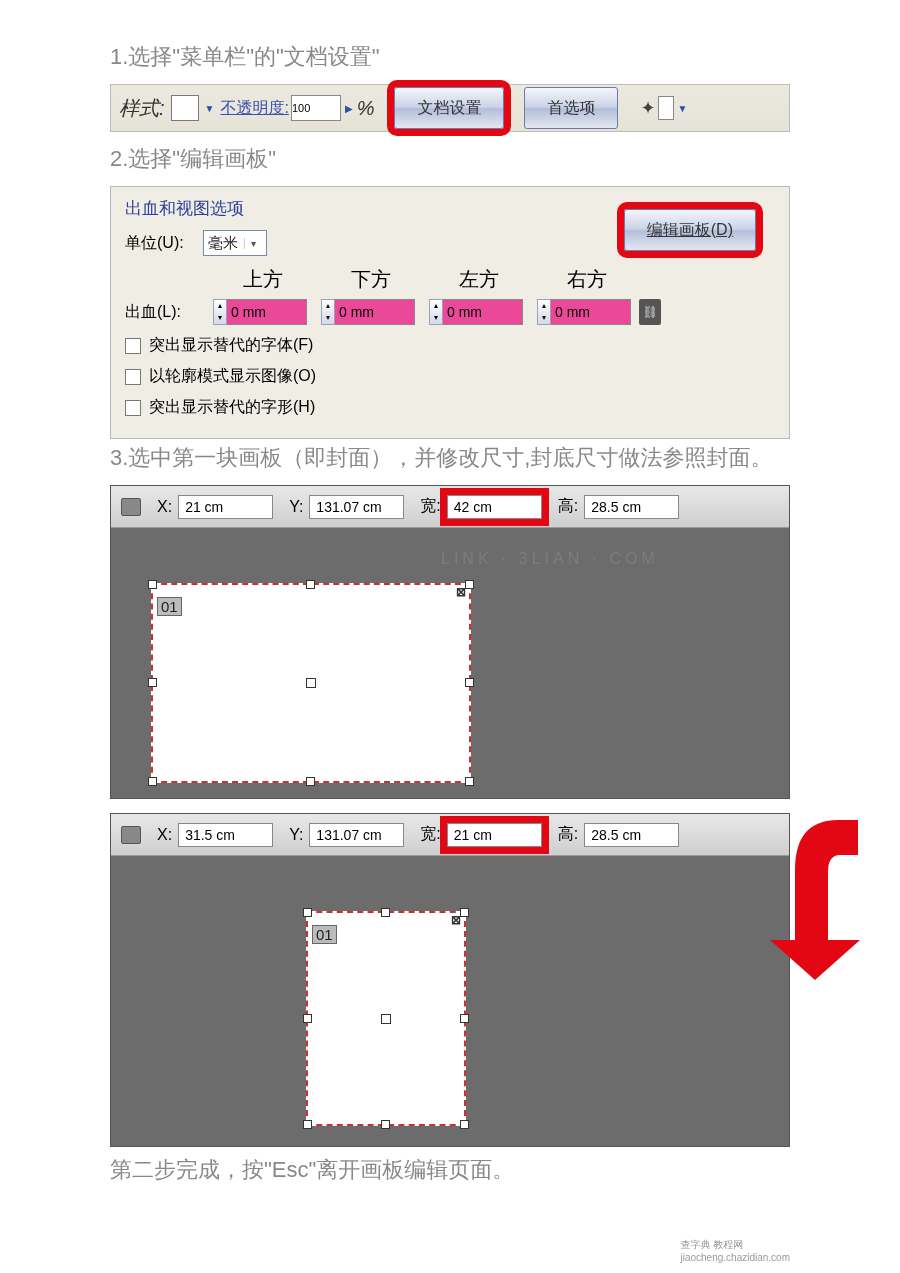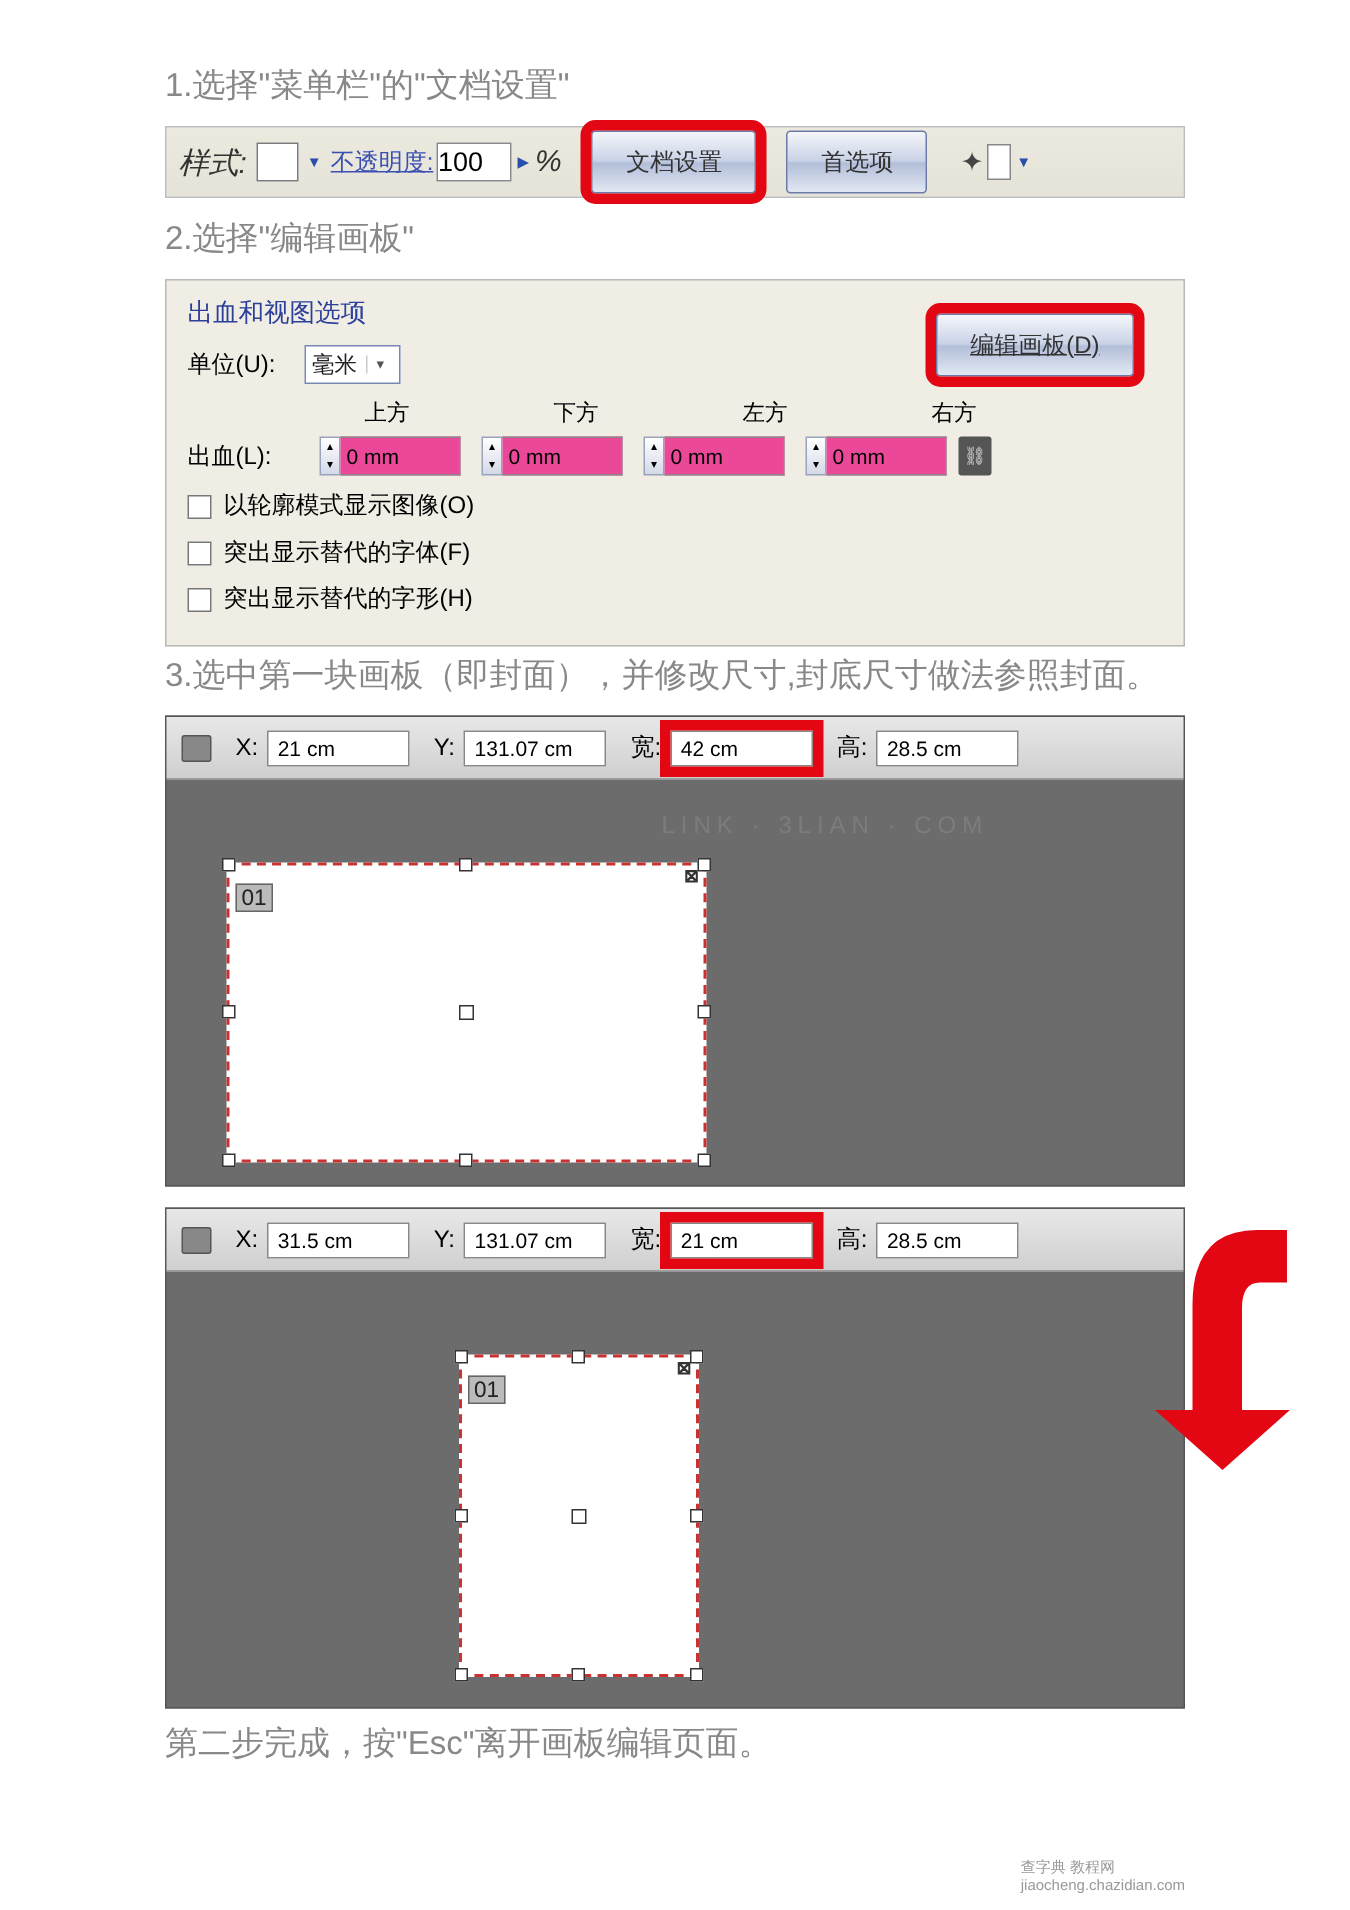--- a/index.html
+++ b/index.html
@@ -7,39 +7,39 @@
 .page { padding:30px 110px 0 110px; }
 .heading { color:#888; font-size:26px; margin-bottom:18px; letter-spacing:1px; }
 .step { color:#888; font-size:22px; margin:12px 0 12px 0; }
 
 
 .toolbar1 { display:flex; align-items:center; height:48px; background:linear-gradient(#eceade,#e5e3d7); border:1px solid #bbb; padding:0 8px; margin-bottom:8px; }
 .lbl { font-size:20px; color:#333; margin-right:4px;font-style:italic; }
 .swatch { width:28px; height:26px; background:#fff; border:1px solid #7a7a7a; margin:0 2px; }
 .tri-btn { color:#2a4eab; font-size:10px; padding:0 4px; }
 .link-blue { color:#3a4fb3; font-size:16px; text-decoration:underline; margin:0 2px; }
-.ai-input { height:26px; border:1px solid #888; background:#fff; font-size:18px; padding:0 0; text-align:left; }
+.ai-input { height:26px; border:1px solid #888; background:#fff; font-size:11px; padding:0 0; text-align:left; }
 .w50 { width:50px; }
 .bevel-btn { height:42px; border:1px solid #6b7aa8; background:linear-gradient(#f5f6fa,#c9d2e6 48%,#b2bed9 52%,#e2e7f2); font-size:16px; color:#333; padding:0 22px; border-radius:3px; cursor:pointer; margin:0 4px; }
 .hl-red { outline:7px solid #e30613; outline-offset:0; }
 .sep { flex:0 0 12px; }
 .wand-icon { color:#444; font-size:18px; margin-left:6px; }
 .mini-swatch { width:16px; height:24px; background:#fff; border:1px solid #888; margin-left:2px; }
 
 
 .panel { border:1px solid #b8b8b4; background:#efede4; padding:10px 14px 14px; width:100%; position:relative; }
 .legend { color:#2b3f9b; font-size:17px; }
 .row { display:flex; align-items:center; margin:10px 0; }
 .unit-lbl { font-size:16px; width:78px; }
 .combo { display:flex; align-items:center; height:26px; border:1px solid #7888b3; background:#fff; padding:0 4px; }
 .combo span { font-size:15px; color:#222; }
 .combo .dd { width:18px; text-align:center; color:#555; border-left:1px solid #ccc; margin-left:6px; font-size:10px; }
 .edit-artboard-btn { position:absolute; right:29px; top:22px;text-decoration:underline; }
 
-.bleed-hdr { display:flex; margin-left:118px; gap:96px; font-size:15px; }
+.bleed-hdr { display:flex; margin-left:118px; gap:68px; font-size:20px; }
 .bleed-row { display:flex; align-items:center; margin:6px 0; }
 .bleed-lbl { font-size:16px; width:88px; }
 .stepper { display:flex; align-items:center; gap:0; }
 .spin { width:14px; height:26px; background:linear-gradient(#fff,#d4d9e8); border:1px solid #9aa3bc; font-size:8px; display:flex; flex-direction:column; }
 .spin div { flex:1; text-align:center; line-height:11px; }
 .bleed-in { width:80px; height:26px; border:1px solid #888; border-left:none; background:#ec4899; font-size:14px; padding-left:4px; }
 .link-icon { width:22px; height:26px; background:#555; margin-left:8px; border-radius:2px; display:flex; align-items:center; justify-content:center; color:#ddd; font-size:12px; }
 
 .checkbox-row { display:flex; align-items:center; margin:10px 0 6px 0; }
 .chk { width:16px; height:16px; background:#fff; border:1px solid #777; margin-right:8px; }
@@ -143,25 +143,25 @@
             <div>▴</div>
             <div>▾</div>
           </div>
           <input class="bleed-in" value="0 mm" style="">
         </div>
       <div class="link-icon">⛓</div>
     </div>
 
     <div class="checkbox-row">
       <div class="chk"></div>
-      <span>以轮廓模式显示图像(O)</span>
+      <span>突出显示替代的字体(F)</span>
     </div>
     <div class="checkbox-row">
       <div class="chk"></div>
-      <span>突出显示替代的字体(F)</span>
+      <span>以轮廓模式显示图像(O)</span>
     </div>
     <div class="checkbox-row">
       <div class="chk"></div>
       <span>突出显示替代的字形(H)</span>
     </div>
   </div>
 
   <div class="step" style="margin-top:4px">3.选中第一块画板（即封面），并修改尺寸,封底尺寸做法参照封面。</div>
 
   <div class="editor">

